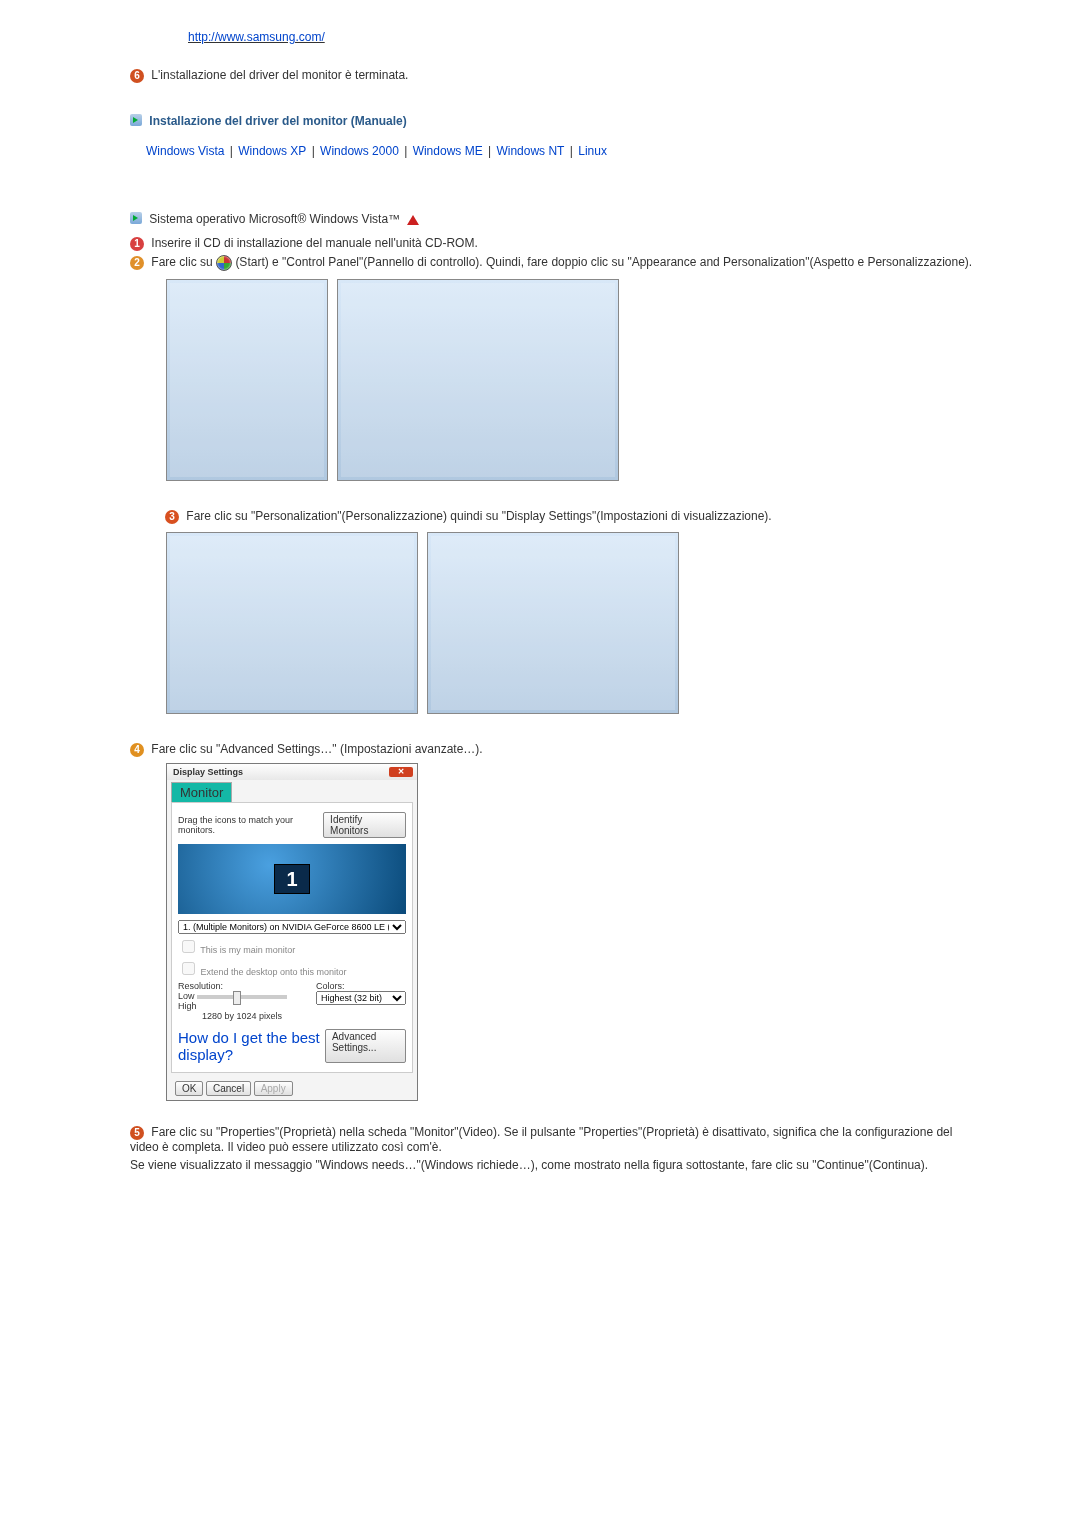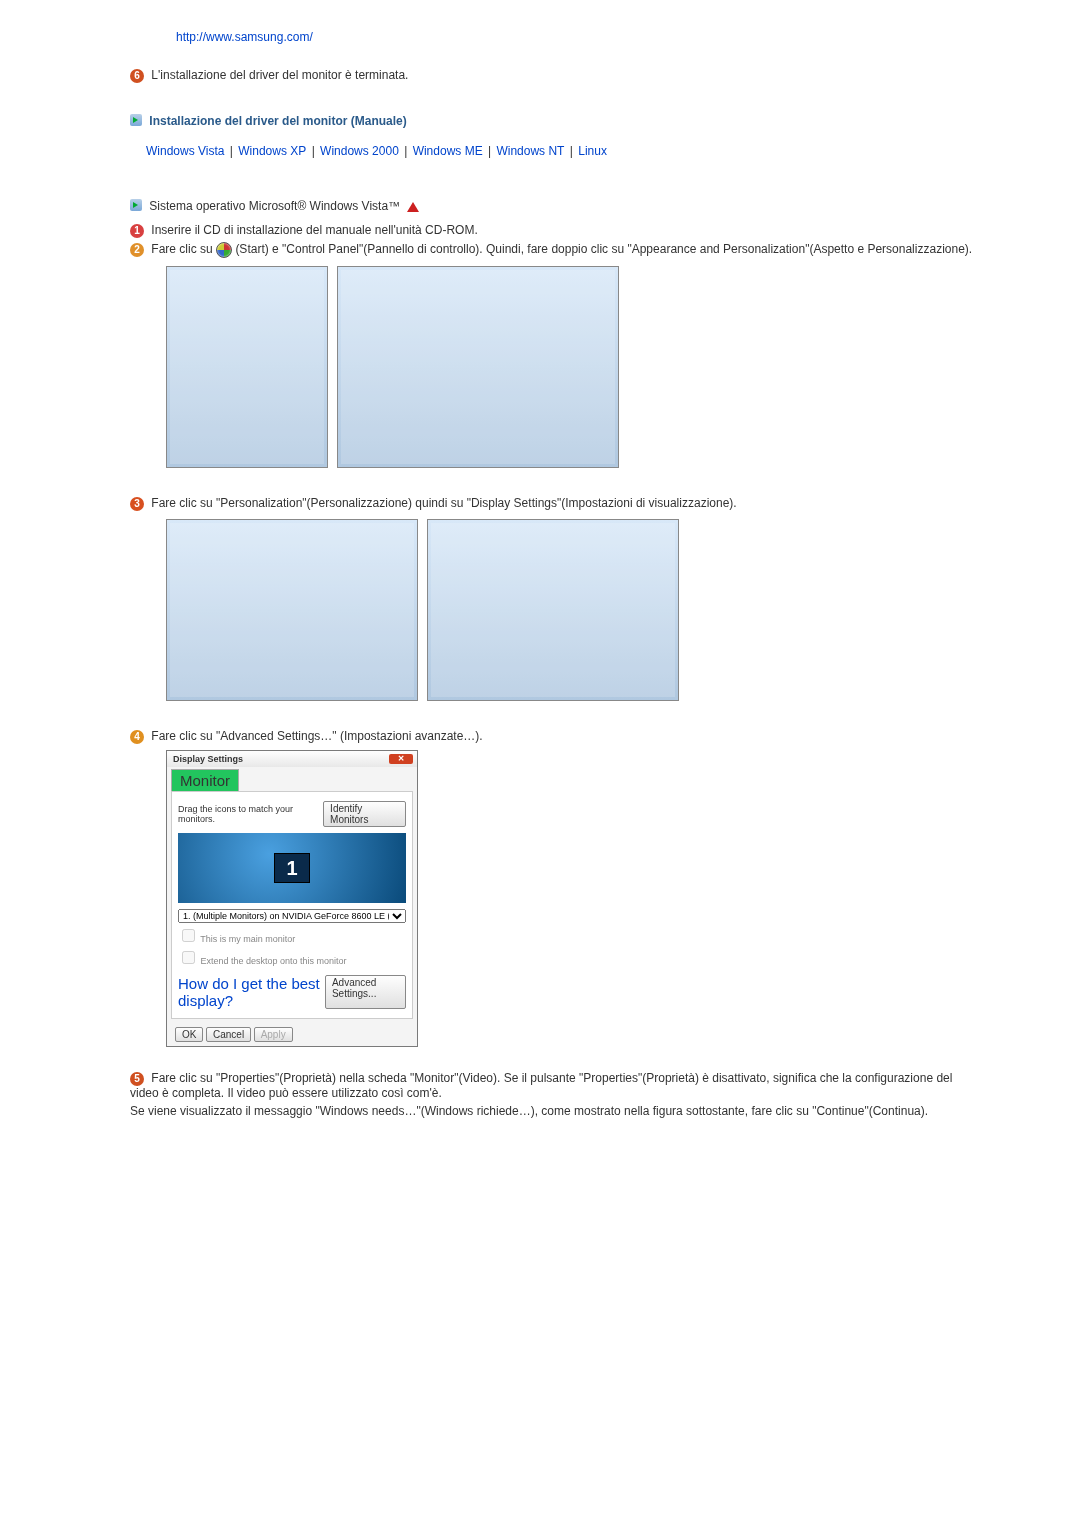--- a/index.html
+++ b/index.html
@@ -103,25 +103,25 @@
   .dlg-close{
     position:absolute; right:4px; top:3px;
     width:24px;height:10px;
     background:#d04020;color:#fff;
     text-align:center;line-height:10px;
     font-size:8px;border-radius:2px;
   }
   .dlg-tab{
     display:inline-block;
     padding:2px 8px;
-    background:#22c55e;
+    background:#14b8a6;
     border:1px solid #aaa;
     border-bottom:none;
     margin-left:4px;
-    font-size:15px;
+    font-size:13px;
   }
   .dlg-body{
     border:1px solid #ccc;
     margin:0 4px 4px;
     background:#fff;
     padding:6px;
   }
   .monitor-box{
     background: radial-gradient(circle at 40% 30%, #4aa0e0 0%, #0a4a7a 100%);
     height:70px;
@@ -154,21 +154,21 @@
   }
   .slider::after{content:"";position:absolute;left:40%;top:-4px;width:6px;height:12px;background:#eee;border:1px solid #888;}
   select.mini{font-size:9px;width:90px;}
   input.mini{font-size:9px;}
   .dlg-footer{text-align:left;padding:4px 8px;}
 </style>
 </head>
 <body>
 
 <div class="indent-2">
-  <p class="para" style="margin-left:10px;margin-top:10px;">
+  <p class="para" style="margin-left:22px;margin-top:10px;text-decoration:underline;">
     <a class="blue-link">http://www.samsung.com/</a>
   </p>
 </div>
 
 <p class="para indent-1" style="margin-top:24px;">
   <span class="num-badge b6">6</span>
   <span>L'installazione del driver del monitor è terminata.</span>
 </p>
 
 <p class="para" style="margin-top:30px;">
@@ -178,21 +178,21 @@
 
 <p class="para os-links" style="margin-left:14px;margin-top:16px;">
   <a>Windows Vista</a><span> | </span>
   <a>Windows XP</a><span> | </span>
   <a>Windows 2000</a><span> | </span>
   <a>Windows ME</a><span> | </span>
   <a>Windows NT</a><span> | </span>
   <a>Linux</a>
 </p>
 
-<p class="para" style="margin-top:40px;">
+<p class="para" style="margin-top:53px;">
   <span class="arrow-box"></span>
   <span>Sistema operativo Microsoft® Windows Vista™</span>
   <span class="red-tri"></span>
 </p>
 
 <p class="para indent-1" style="margin-top:10px;">
   <span class="num-badge b1">1</span>
   <span>Inserire il CD di installazione del manuale nell'unità CD-ROM.</span>
 </p>
 
@@ -201,21 +201,21 @@
   <span>Fare clic su </span>
   <span class="start-orb"></span>
   <span>(Start) e "Control Panel"(Pannello di controllo). Quindi, fare doppio clic su "Appearance and Personalization"(Aspetto e Personalizzazione).</span>
 </p>
 
 <div class="indent-2">
   <div class="screenshot" style="width:160px;height:200px;"></div>
   <div class="screenshot" style="width:280px;height:200px;"></div>
 </div>
 
-<p class="para indent-1" style="margin-top:24px;">
+<p class="para indent-1" style="margin-top:24px;margin-left:35px;">
   <span class="num-badge b3">3</span>
   <span>Fare clic su "Personalization"(Personalizzazione) quindi su "Display Settings"(Impostazioni di visualizzazione).</span>
 </p>
 
 <div class="indent-2">
   <div class="screenshot" style="width:250px;height:180px;"></div>
   <div class="screenshot" style="width:250px;height:180px;"></div>
 </div>
 
 <p class="para indent-1" style="margin-top:24px;">
@@ -245,20 +245,37 @@
       </select>
     </div>
     <div class="dlg-row">
       <input type="checkbox" class="mini" disabled="" style="">
       <span style="color:#888;">This is my main monitor</span>
     </div>
     <div class="dlg-row">
       <input type="checkbox" class="mini" disabled="" style="">
       <span style="color:#888;">Extend the desktop onto this monitor</span>
     </div>
+    <div class="dlg-row" style="display:flex;gap:10px;align-items:flex-start;">
+      <div style="flex:1;">
+        <div>Resolution:</div>
+        <div>
+          <span>Low</span>
+          <span class="slider"></span>
+          <span>High</span>
+        </div>
+        <div style="text-align:center;">1280 by 1024 pixels</div>
+      </div>
+      <div>
+        <div>Colors:</div>
+        <select class="mini">
+          <option>Highest (32 bit)</option>
+        </select>
+      </div>
+    </div>
     <div class="dlg-row" style="display:flex;justify-content:space-between;margin-top:8px;">
       <a class="blue-link" style="font-size:15px;">How do I get the best display?</a>
       <span class="dlg-btn">Advanced Settings...</span>
     </div>
   </div>
   <div class="dlg-footer">
     <span class="dlg-btn">OK</span>
     <span class="dlg-btn">Cancel</span>
     <span class="dlg-btn" style="color:#aaa;">Apply</span>
   </div>

